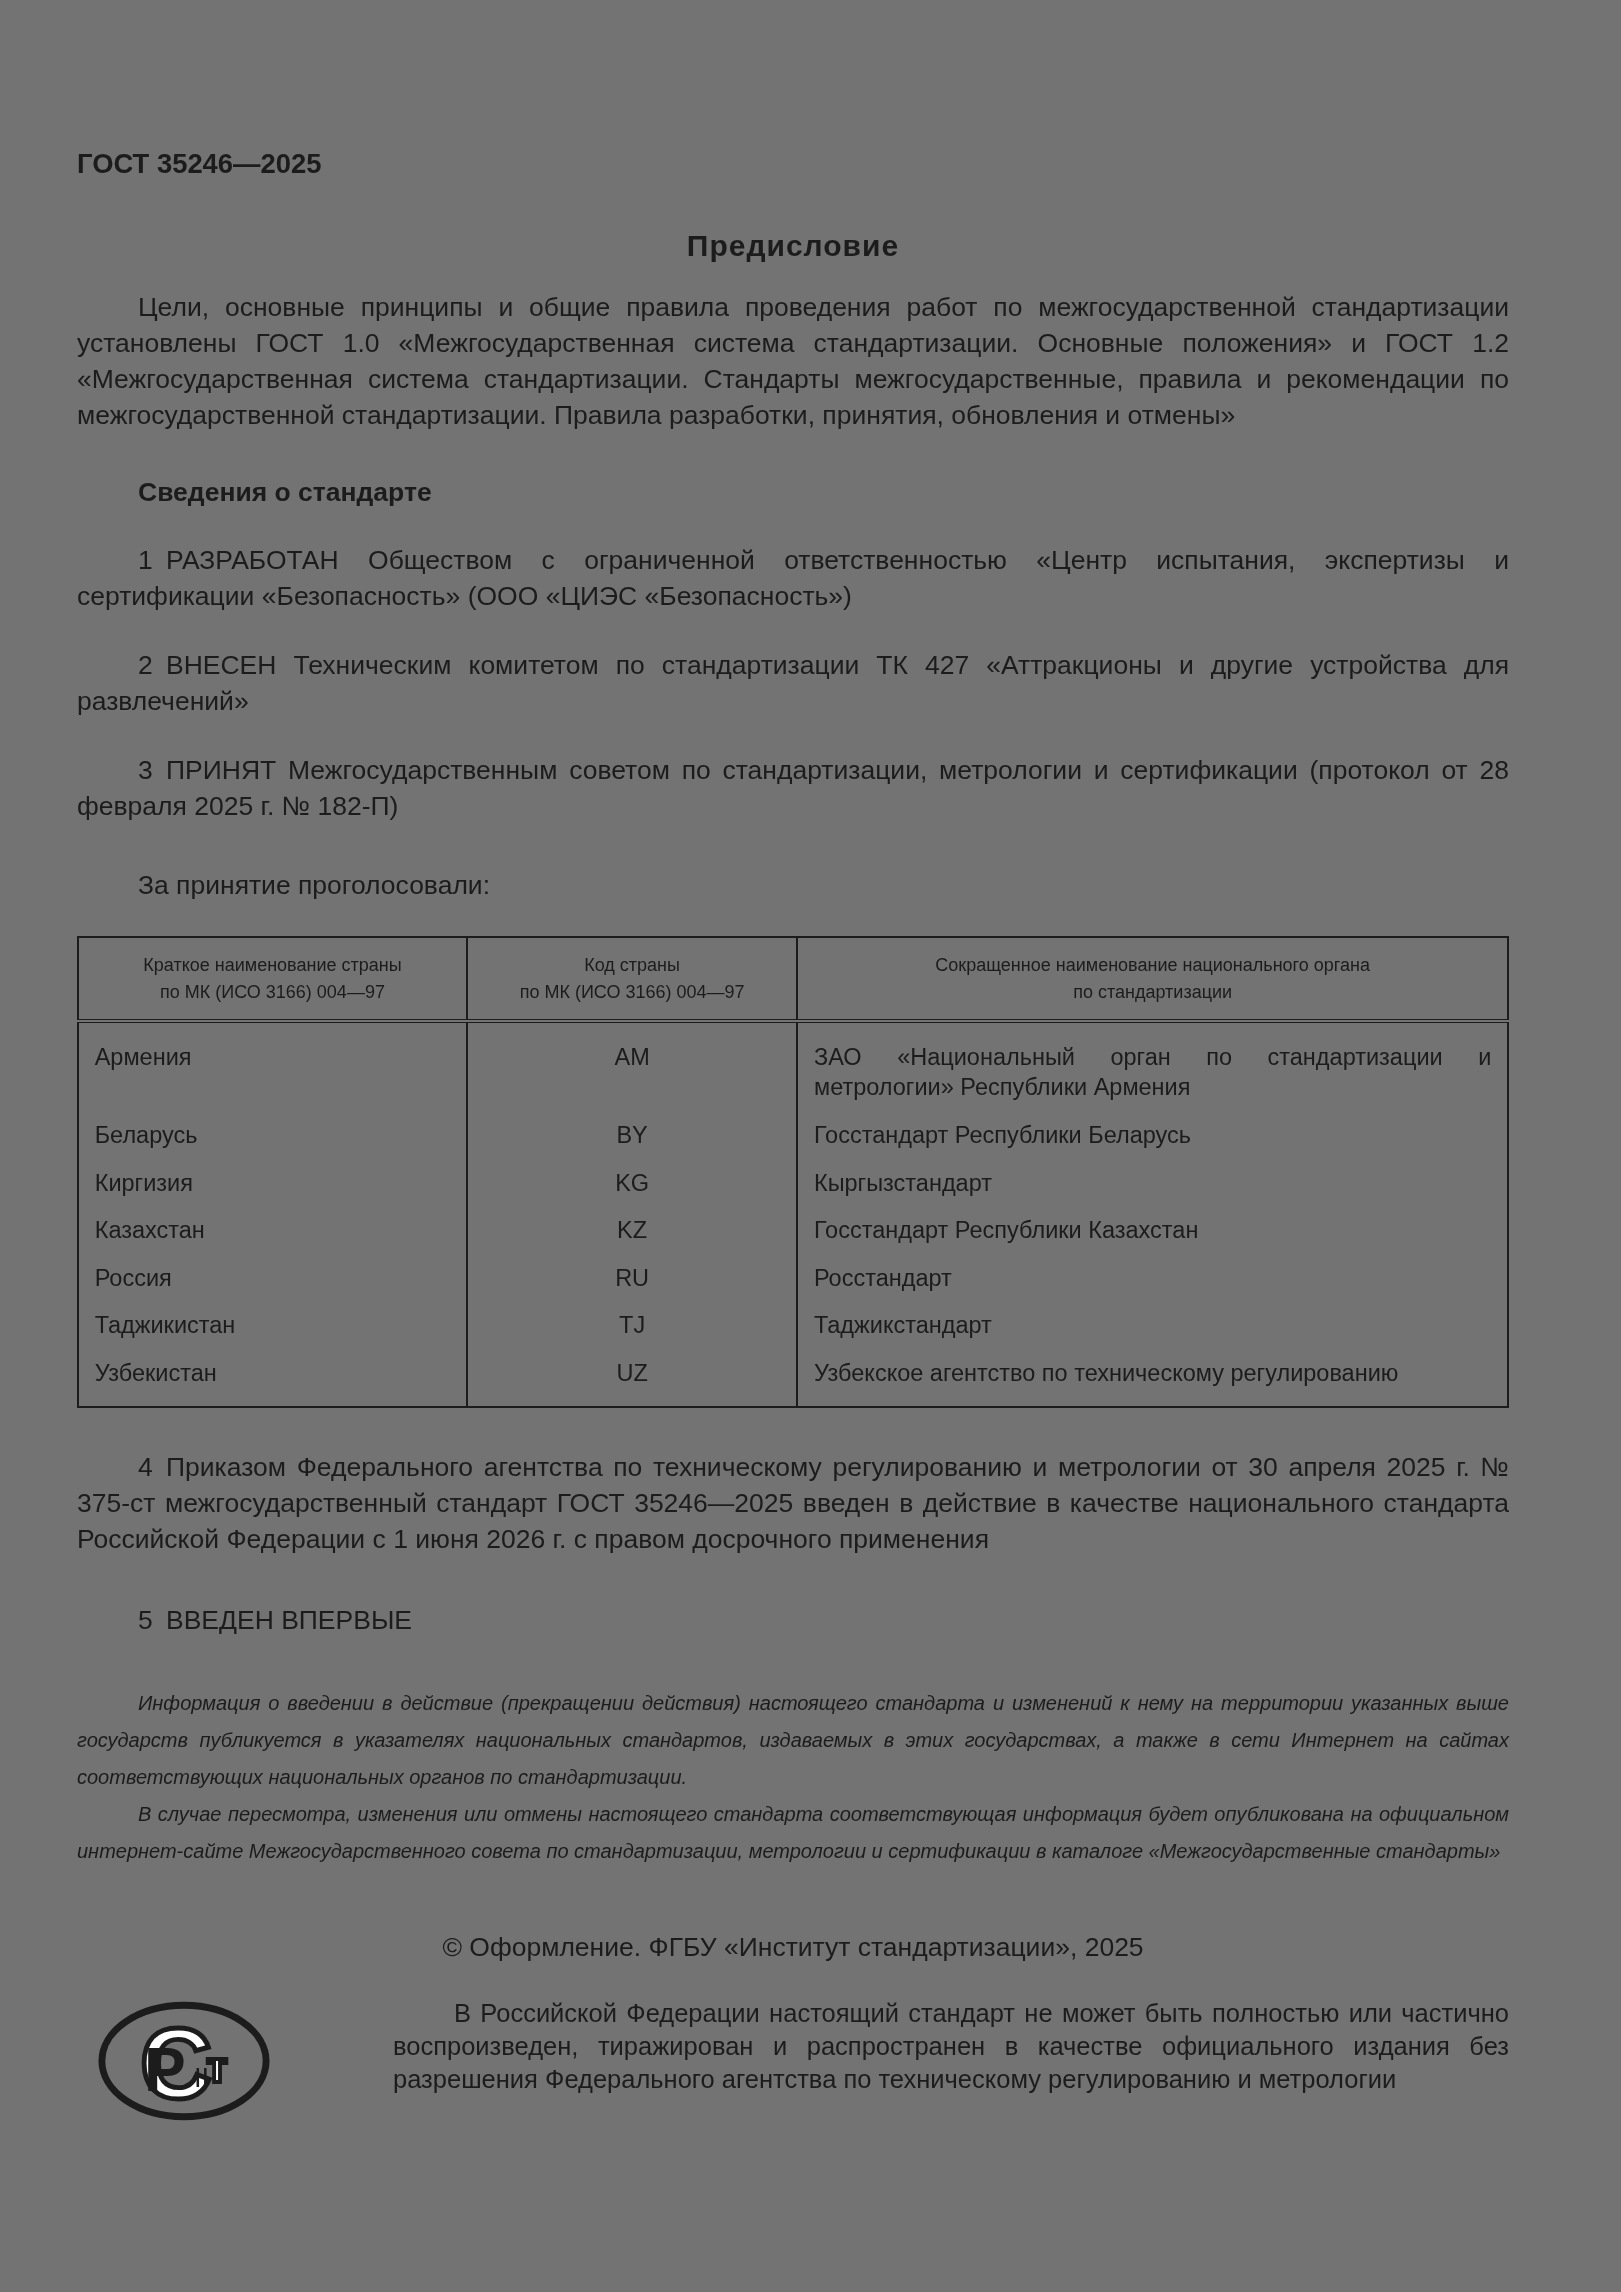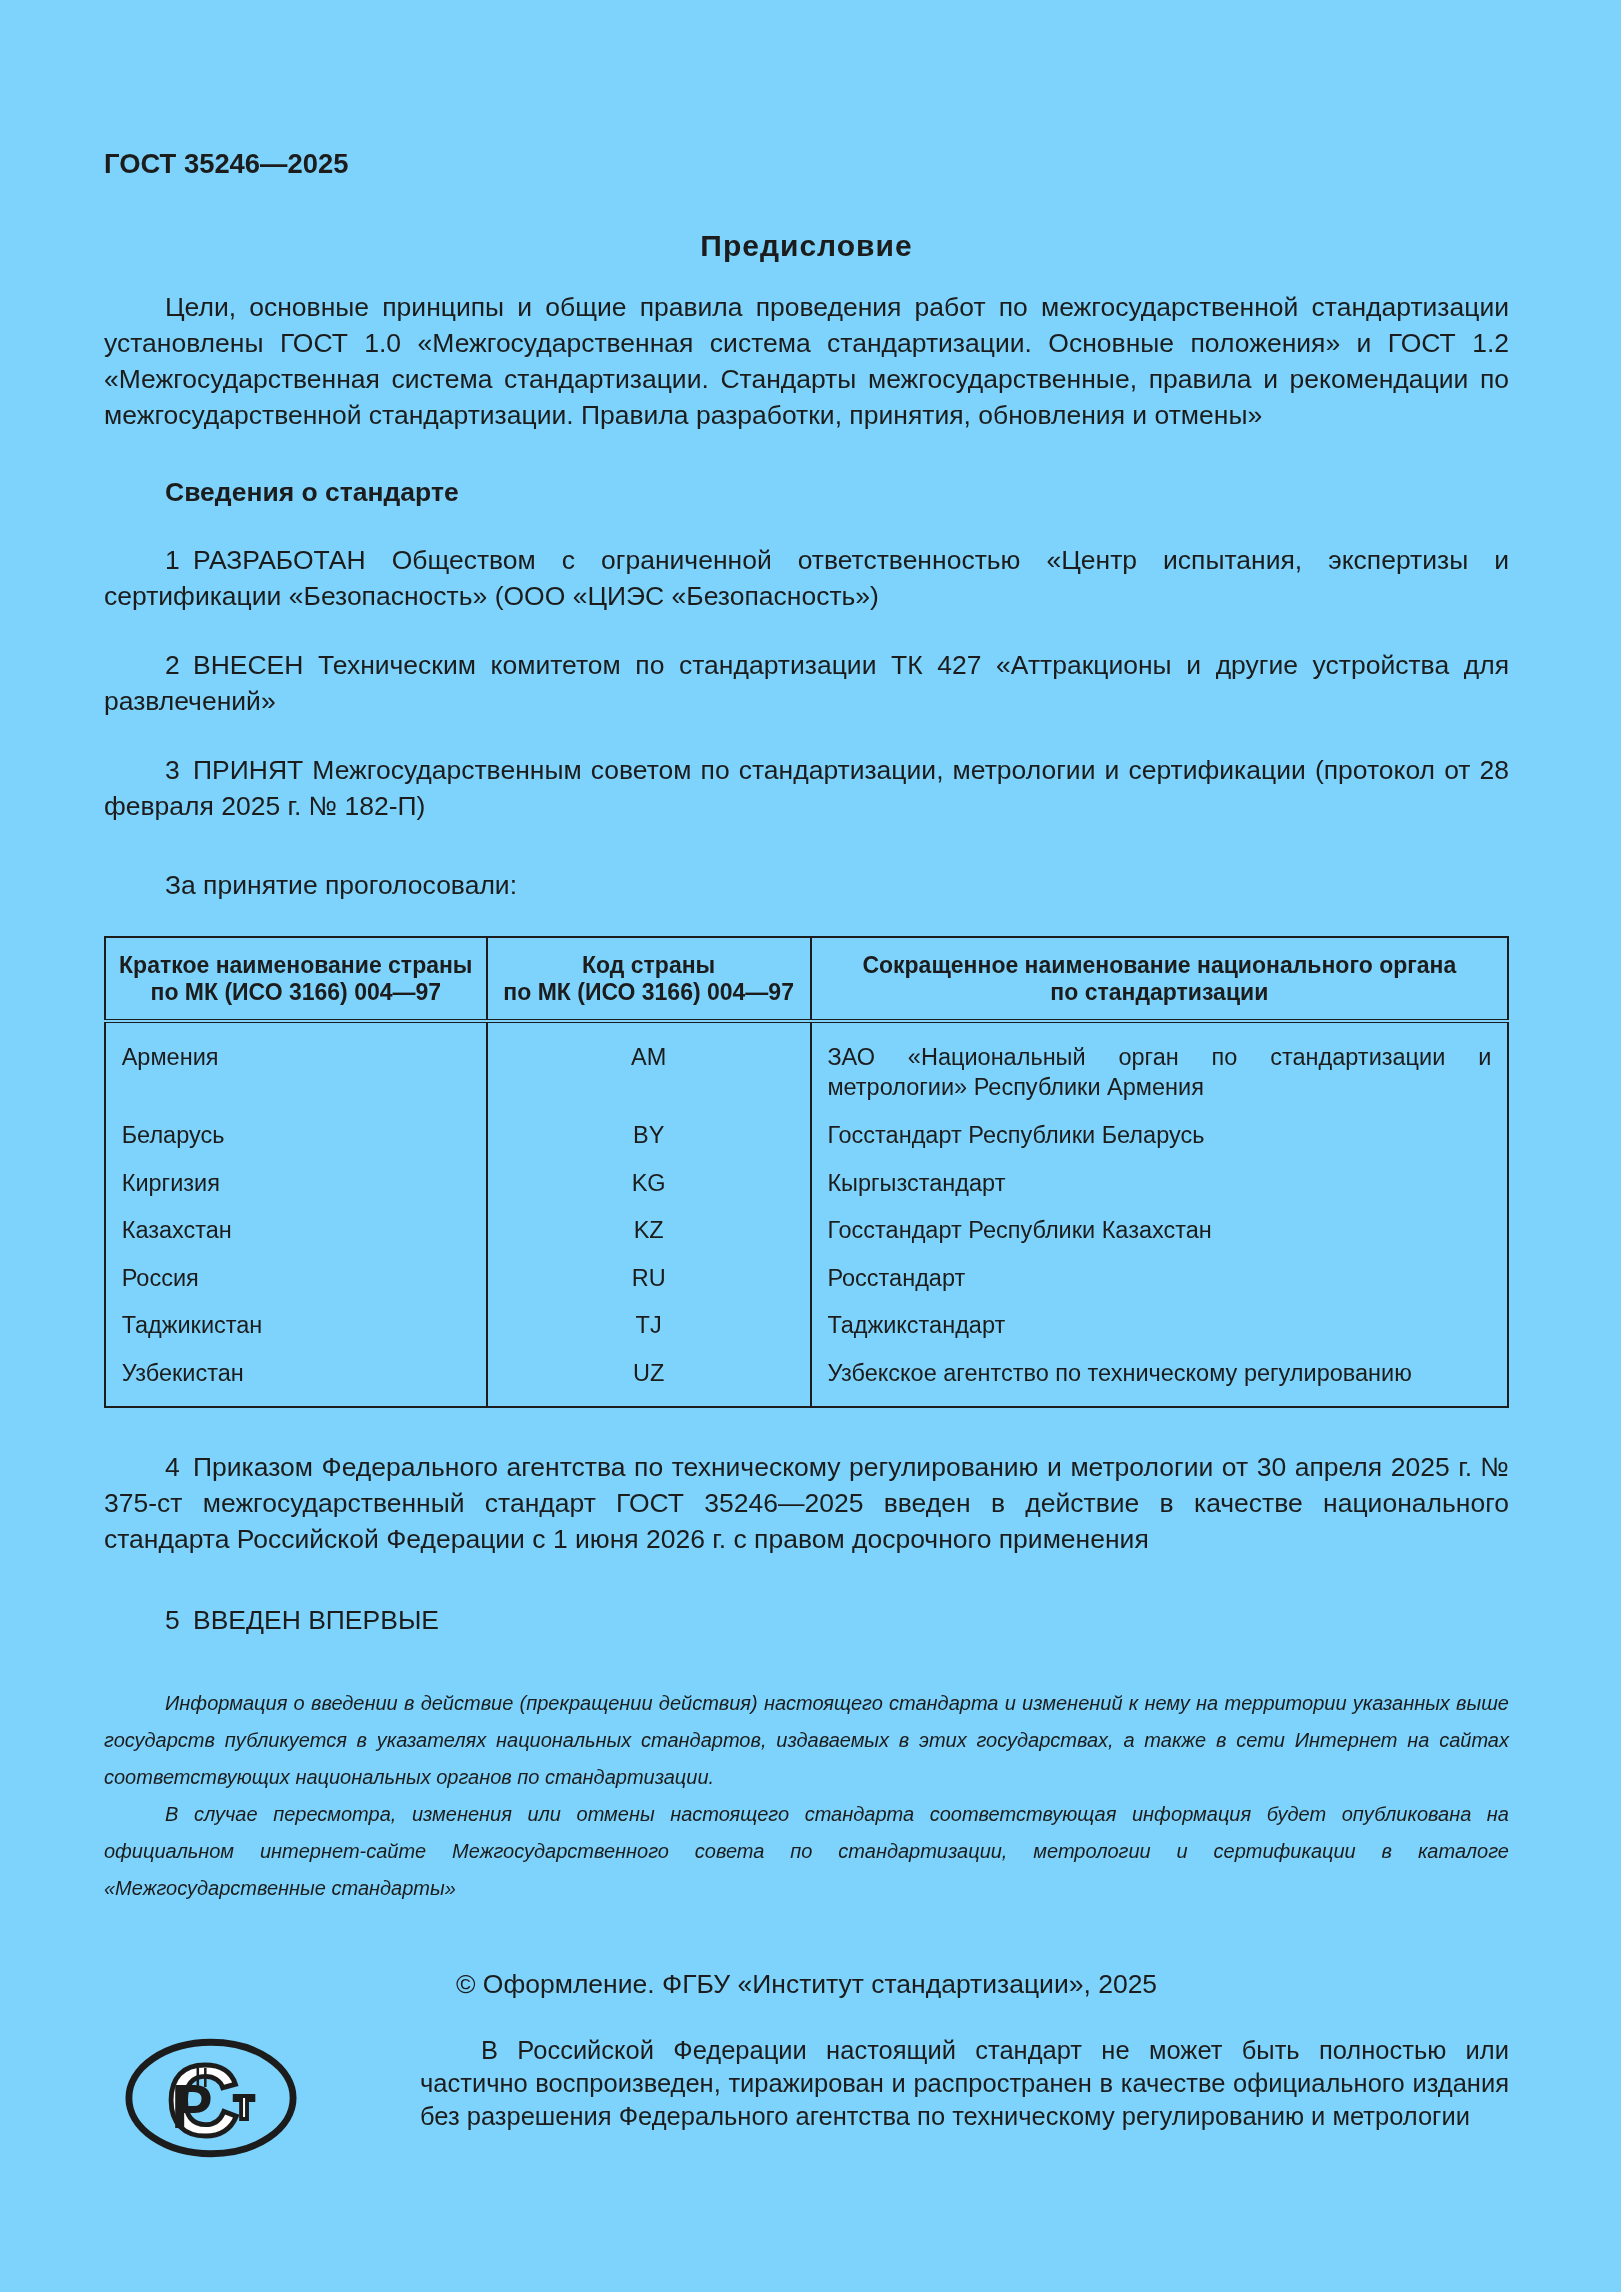--- a/index.html
+++ b/index.html
@@ -1,24 +1,24 @@
 <!DOCTYPE html>
 <html lang="ru"><head>
 <meta charset="utf-8">
 <style>
   html, body { margin: 0; padding: 0; background: #ffffff; }
   .page {
     position: relative;
     width: 1621px;
     height: 2293px;
-    background: #7dd3fc;
+    background: #737373;
     color: #1c1c1c;
     font-family: "Liberation Sans", sans-serif;
     box-sizing: border-box;
-    padding: 147px 112px 0 104px;
+    padding: 147px 112px 0 77px;
     overflow: hidden;
   }
   .doc-number {
     font-size: 27.4px;
     line-height: 33px;
     font-weight: bold;
     margin: 0;
   }
   .title {
     margin: 49px 0 0 0;
@@ -44,22 +44,22 @@
   }
   p.vote-intro { margin-top: 43px; text-align: left; }
   table.vote {
     width: 100%;
     border-collapse: collapse;
     table-layout: fixed;
     margin-top: 33px;
     border: 2.9px solid #1c1c1c;
   }
   table.vote th {
-    font-weight: bold;
-    font-size: 23px;
+    font-weight: normal;
+    font-size: 18px;
     line-height: 26.5px;
     text-align: center;
     vertical-align: middle;
     padding: 13.7px 7.8px 13.7px;
     border-left: 2px solid #1c1c1c;
     border-right: 2px solid #1c1c1c;
     border-bottom: 4.9px double #1c1c1c;
   }
   table.vote td {
     font-size: 23.5px;

